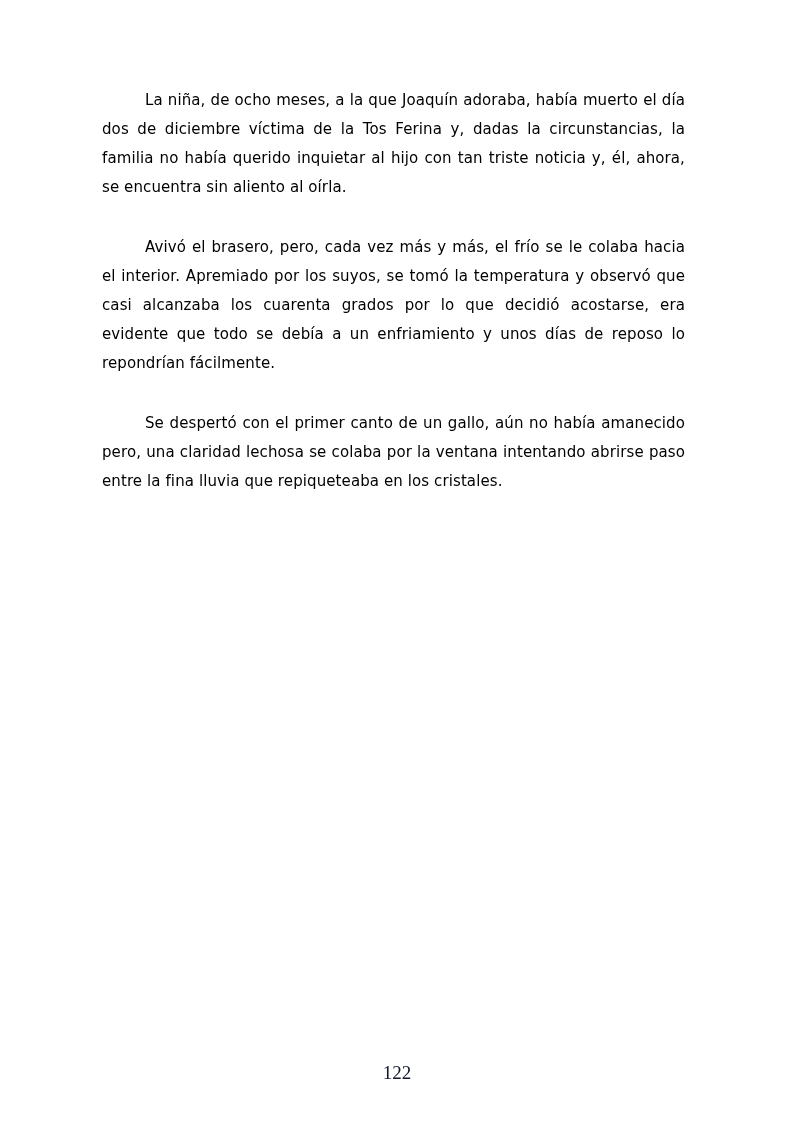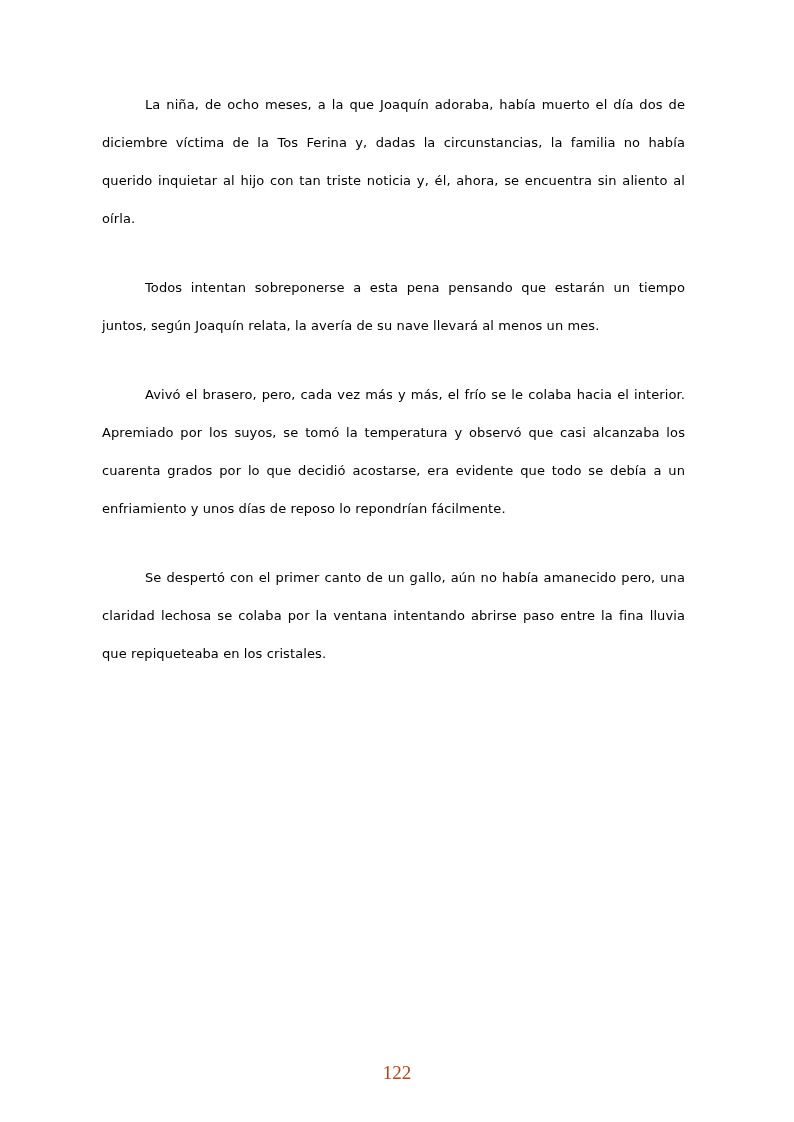--- a/index.html
+++ b/index.html
@@ -18,48 +18,47 @@
   .page {
     position: absolute;
     inset: 0;
     background: #ffffff;
   }
   .text-block {
     position: absolute;
     left: 102px;
     top: 86px;
     width: 583px;
-    font-size: 13px;
-    line-height: 38px;
+    font-size: 15px;
+    line-height: 29px;
     text-align: justify;
     letter-spacing: 0.1px;
   }
   .text-block p {
     margin: 0 0 31px 0;
     text-indent: 43px;
   }
   .text-block p:last-child {
     margin-bottom: 12px;
   }
   .page-number {
     position: absolute;
     top: 1062px;
     left: 0;
     width: 100%;
     text-align: center;
     font-family: "Liberation Serif", serif;
     font-size: 19px;
     line-height: 22px;
-    color: #c2410c;
+    color: #0f172a;
   }
 </style>
 </head>
 <body>
 
 <div class="page">
   <div class="text-block">
     <p>La niña, de ocho meses, a la que Joaquín adoraba, había muerto el día dos de diciembre víctima de la Tos Ferina y, dadas la circunstancias, la familia no había querido inquietar al hijo con tan triste noticia y, él, ahora, se encuentra sin aliento al oírla.</p>
-    <p>Todos intentan sobreponerse a esta pena pensando que estarán un tiempo juntos, según Joaquín relata, la avería de su nave llevará al menos un mes.</p>
     <p>Avivó el brasero, pero, cada vez más y más, el frío se le colaba hacia el interior. Apremiado por los suyos, se tomó la temperatura y observó que casi alcanzaba los cuarenta grados por lo que decidió acostarse, era evidente que todo se debía a un enfriamiento y unos días de reposo lo repondrían fácilmente.</p>
     <p>Se despertó con el primer canto de un gallo, aún no había amanecido pero, una claridad lechosa se colaba por la ventana intentando abrirse paso entre la fina lluvia que repiqueteaba en los cristales.</p>
   </div>
   <div class="page-number">122</div>
 </div>
 
 </body></html>

